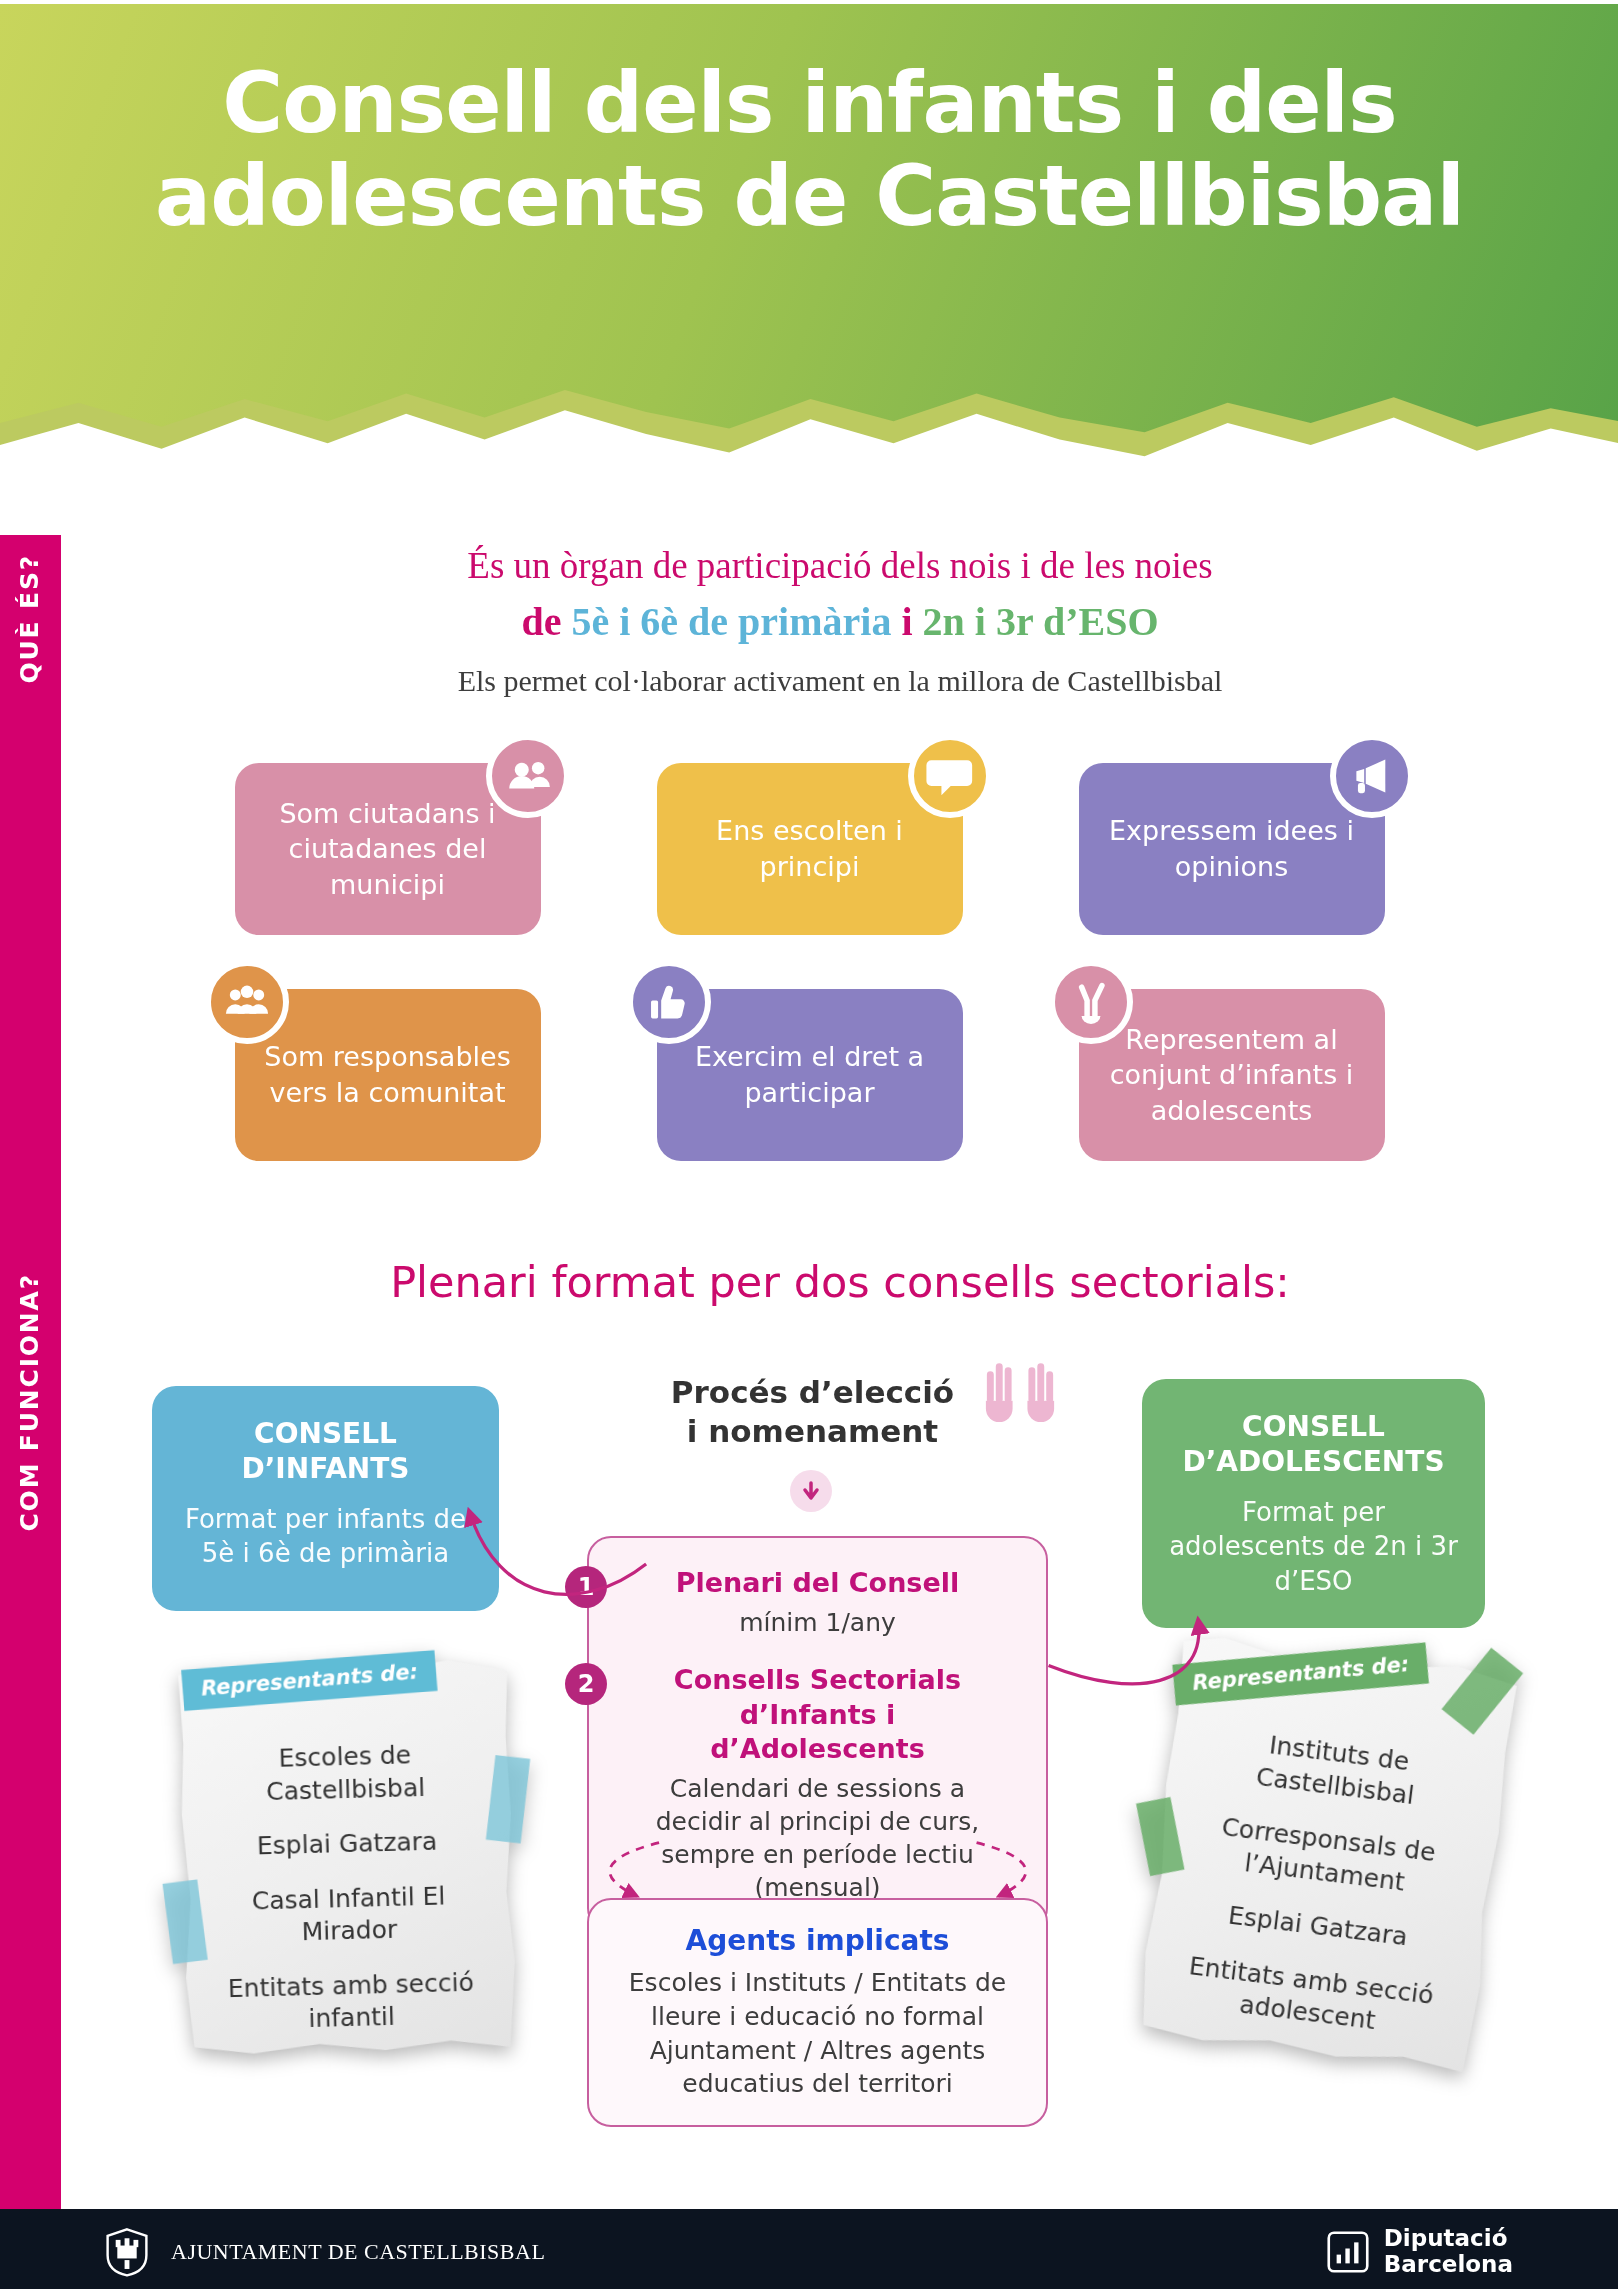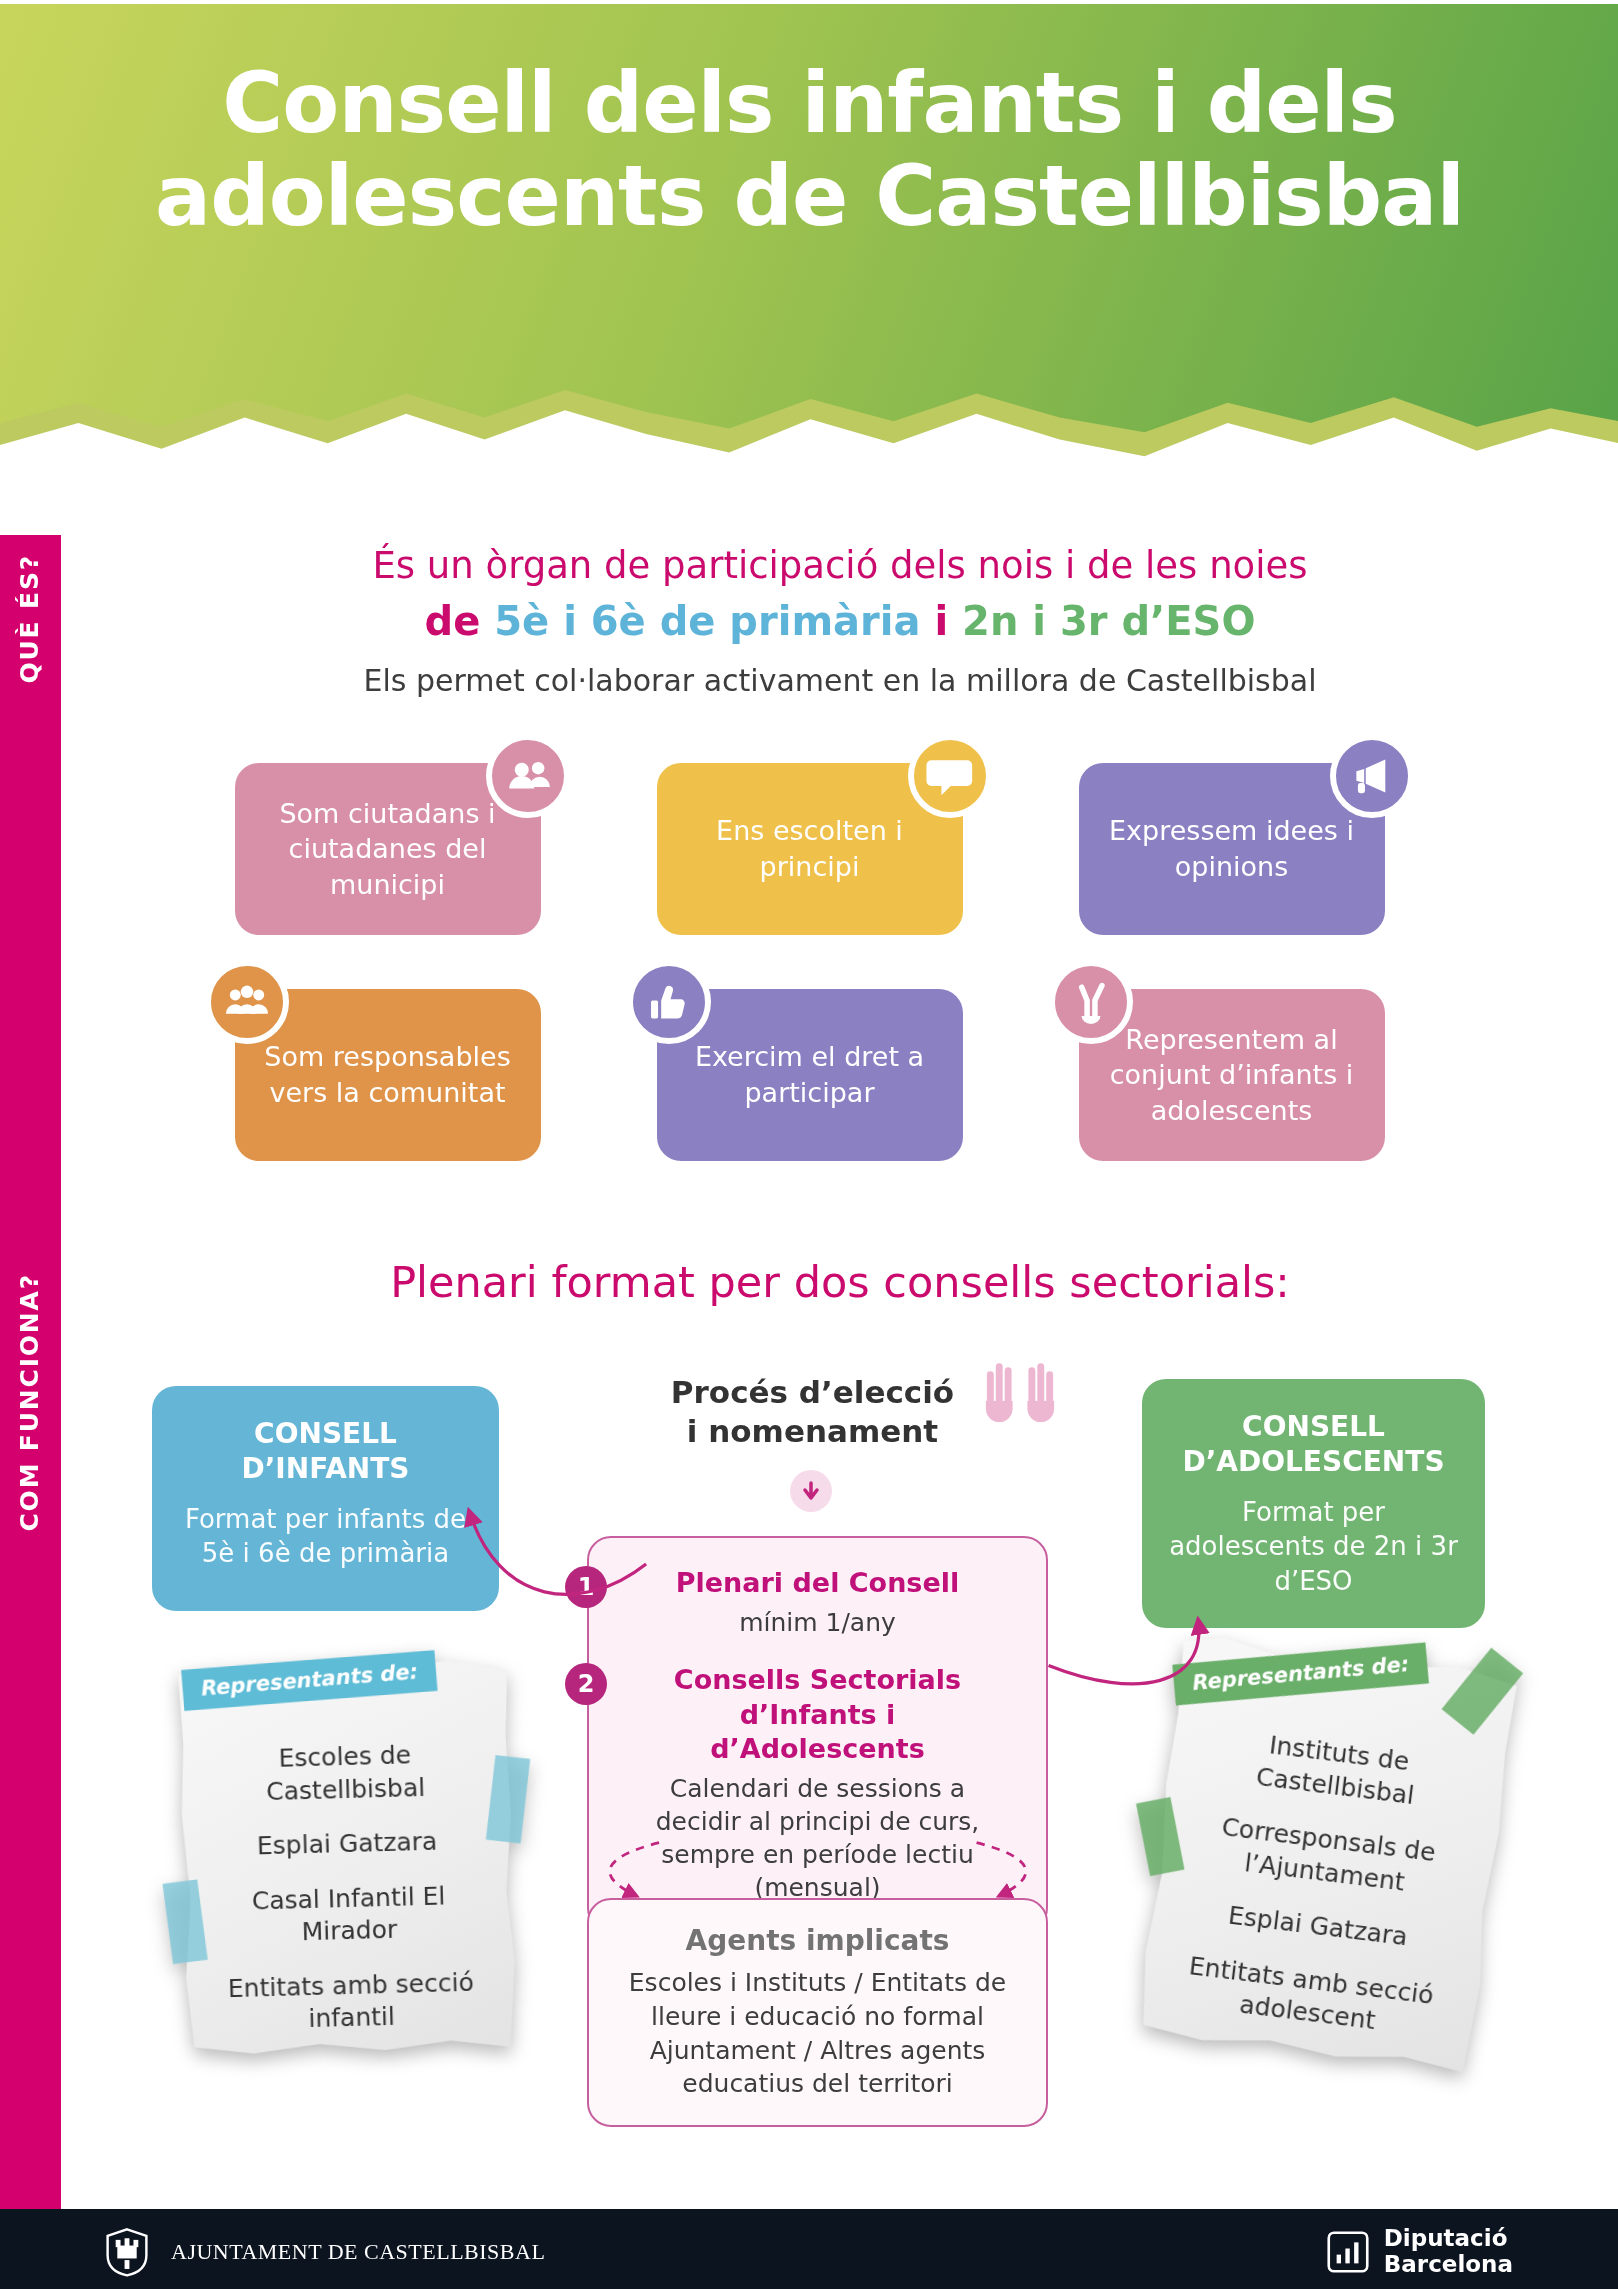--- a/index.html
+++ b/index.html
@@ -14,21 +14,21 @@
   .tear{position:absolute;top:362px;left:0;width:100%;height:138px;display:block;}
 
   
   .sidebar{position:absolute;left:0;top:531px;width:61px;height:1675px;background:#d4006e;}
   .side-label{position:absolute;left:14.8px;color:#fff;font-weight:700;font-size:25px;
               letter-spacing:1.8px;writing-mode:vertical-rl;transform:rotate(180deg);white-space:nowrap;}
   .side-label-1{top:18.5px;}
   .side-label-2{top:738px;}
 
   
-  .intro{position:absolute;top:540px;left:61px;right:0;text-align:center;}
+  .intro{position:absolute;top:540px;left:61px;right:0;text-align:center;font-family:Liberation Serif, serif;}
   .intro-l1{font-size:37px;color:#cb0a6d;margin-bottom:11px;}
   .intro-l2{font-size:40px;font-weight:700;color:#cb0a6d;margin-bottom:18.5px;}
   .intro-l2 .blue{color:#5db4d8;}
   .intro-l2 .green{color:#67b56d;}
   .intro-l3{font-size:30px;color:#3d3d3d;}
 
   
   .cards{position:absolute;top:759px;left:50%;transform:translateX(-50%);
          display:flex;flex-direction:column;gap:54px;}
   .card-row{display:flex;gap:116px;justify-content:center;}
@@ -66,21 +66,21 @@
   .pl-item-1{margin-bottom:24px;}
   .num-circle{position:absolute;left:-65px;top:0;width:42px;height:42px;border-radius:50%;
               background:#b5267c;color:#fff;font-weight:700;font-size:24px;
               display:flex;align-items:center;justify-content:center;}
   .pl-title{font-weight:700;font-size:27px;color:#c0117a;line-height:1.28;}
   .pl-sub{font-size:25px;color:#3d3d3d;line-height:1.32;margin-top:5.5px;}
 
   .agents-box{position:absolute;left:587px;top:1894px;width:461px;background:#fef8fb;
               border:2.8px solid #c75f9f;border-radius:24px;padding:24px 31px;
               box-sizing:border-box;text-align:center;}
-  .ag-title{font-weight:700;font-size:28px;color:#737373;margin-bottom:9.2px;}
+  .ag-title{font-weight:700;font-size:28px;color:#1d4ed8;margin-bottom:9.2px;}
   .ag-desc{font-size:25px;color:#3d3d3d;line-height:1.35;}
 
   
   .note{position:absolute;filter:drop-shadow(0 7.4px 9.2px rgba(0,0,0,0.28));}
   .note-left{left:183px;top:1659px;width:329px;height:388px;transform:rotate(-1.5deg);}
   .note-right{left:1159px;top:1648px;width:336px;height:402px;transform:rotate(7deg);}
   .paper{width:100%;height:100%;background:linear-gradient(155deg,#f8f8f8 0%,#eeeeee 55%,#e3e3e3 100%);
          clip-path:polygon(0% 2%,12% 0%,30% 3%,47% 0%,65% 2%,82% 0%,100% 3%,99% 20%,100% 40%,
                            98% 60%,100% 78%,98% 100%,80% 98%,60% 100%,40% 98%,20% 100%,2% 98%,
                            0% 80%,2% 60%,0% 38%,1% 20%);}

